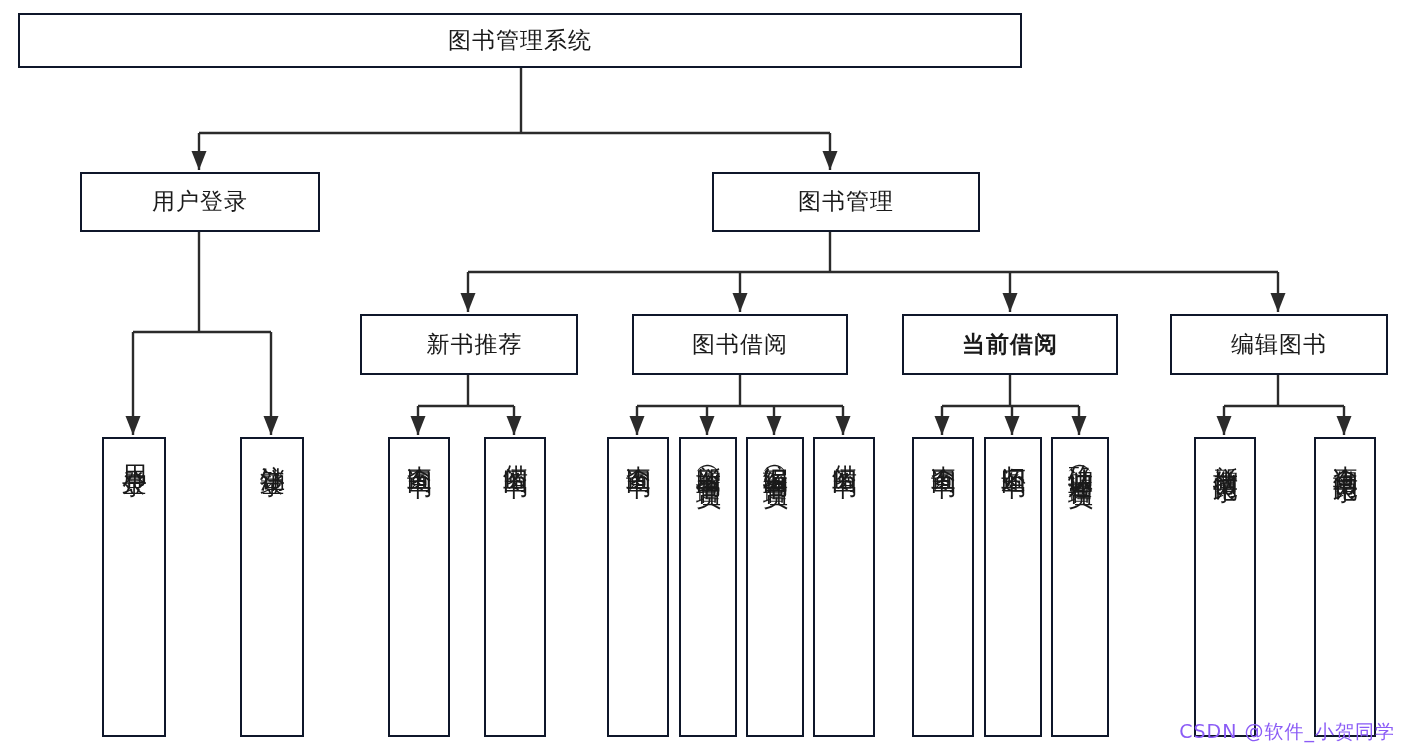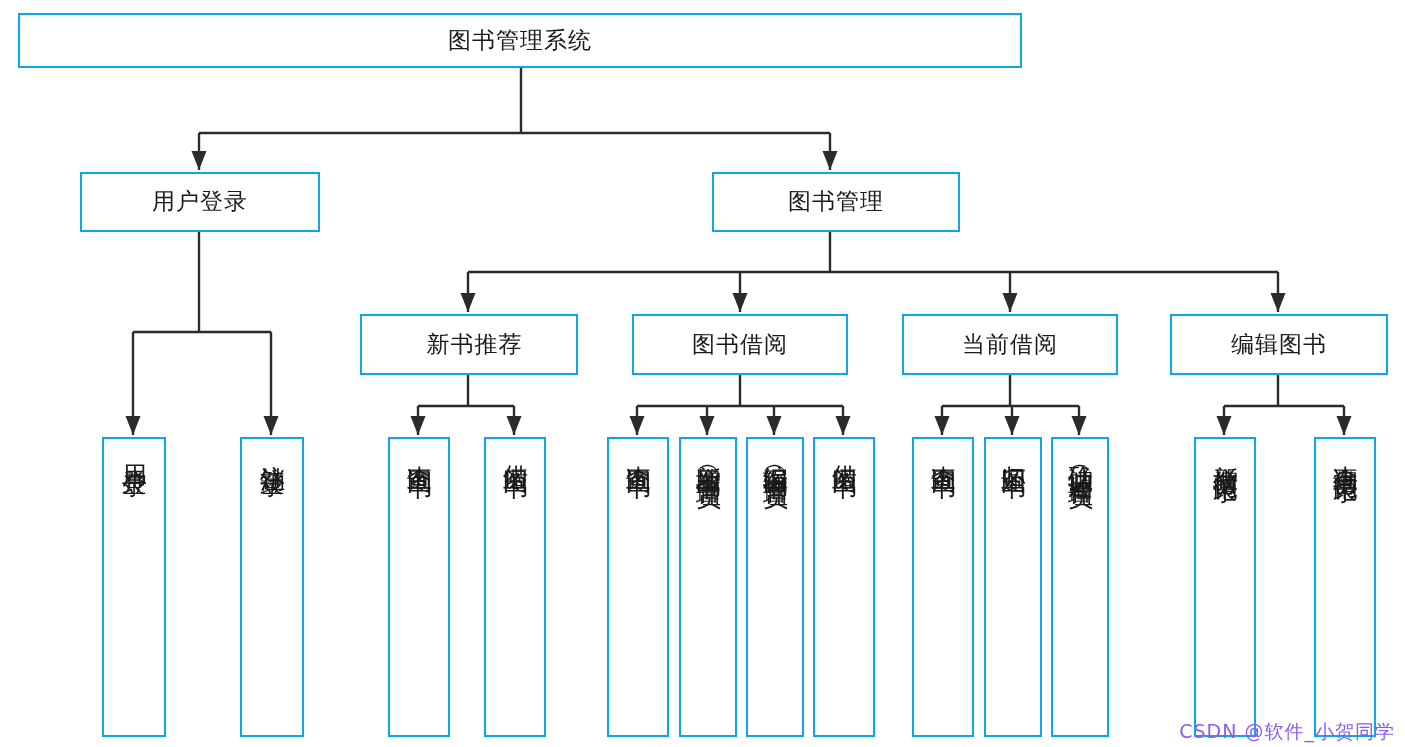--- a/index.html
+++ b/index.html
@@ -9,21 +9,21 @@
     font-family:"DejaVu Sans","Liberation Sans",sans-serif;
     overflow:hidden;
     position:relative;
   }
   #diagram{
     position:absolute;left:0;top:0;width:1405px;height:747px;
   }
   .node{
     position:absolute;
     box-sizing:border-box;
-    border:2px solid #0ea5e9;
+    border:2px solid #0f172a;
     background:#ffffff;
     display:flex;
     align-items:center;
     justify-content:center;
     color:#1a1a1a;
   }
   .node.horiz .label{
     font-size:23px;
     line-height:1.1;
     letter-spacing:1px;
@@ -121,31 +121,31 @@
       <polygon points="1336.5,416 1351.5,416 1344,435"></polygon>
     </svg>
 
   <div class="node horiz" style="left: 18px; top: 13px; width: 1004px; height: 55px;">
     <span class="label">图书管理系统</span>
   </div>
 
   <div class="node horiz" style="left: 80px; top: 172px; width: 240px; height: 60px;">
     <span class="label">用户登录</span>
   </div>
-  <div class="node horiz" style="left: 712px; top: 172px; width: 248px; height: 60px;">
+  <div class="node horiz" style="left: 712px; top: 172px; width: 268px; height: 60px;">
     <span class="label">图书管理</span>
   </div>
 
   <div class="node horiz" style="left: 360px; top: 314px; width: 218px; height: 61px; padding-left: 11px;">
     <span class="label">新书推荐</span>
   </div>
   <div class="node horiz" style="left: 632px; top: 314px; width: 216px; height: 61px;">
     <span class="label">图书借阅</span>
   </div>
-  <div class="node horiz" style="left: 902px; top: 314px; width: 216px; height: 61px;">
+  <div class="node horiz" style="left: 902px; top: 314px; width: 216px; height: 61px; font-weight: bold;">
     <span class="label">当前借阅</span>
   </div>
   <div class="node horiz" style="left: 1170px; top: 314px; width: 218px; height: 61px;">
     <span class="label">编辑图书</span>
   </div>
 
   <div class="node vert" style="left: 102px; top: 437px; width: 64px; height: 300px;">
     <span class="label">用户登录</span>
   </div>
   <div class="node vert" style="left: 240px; top: 437px; width: 64px; height: 300px;">

